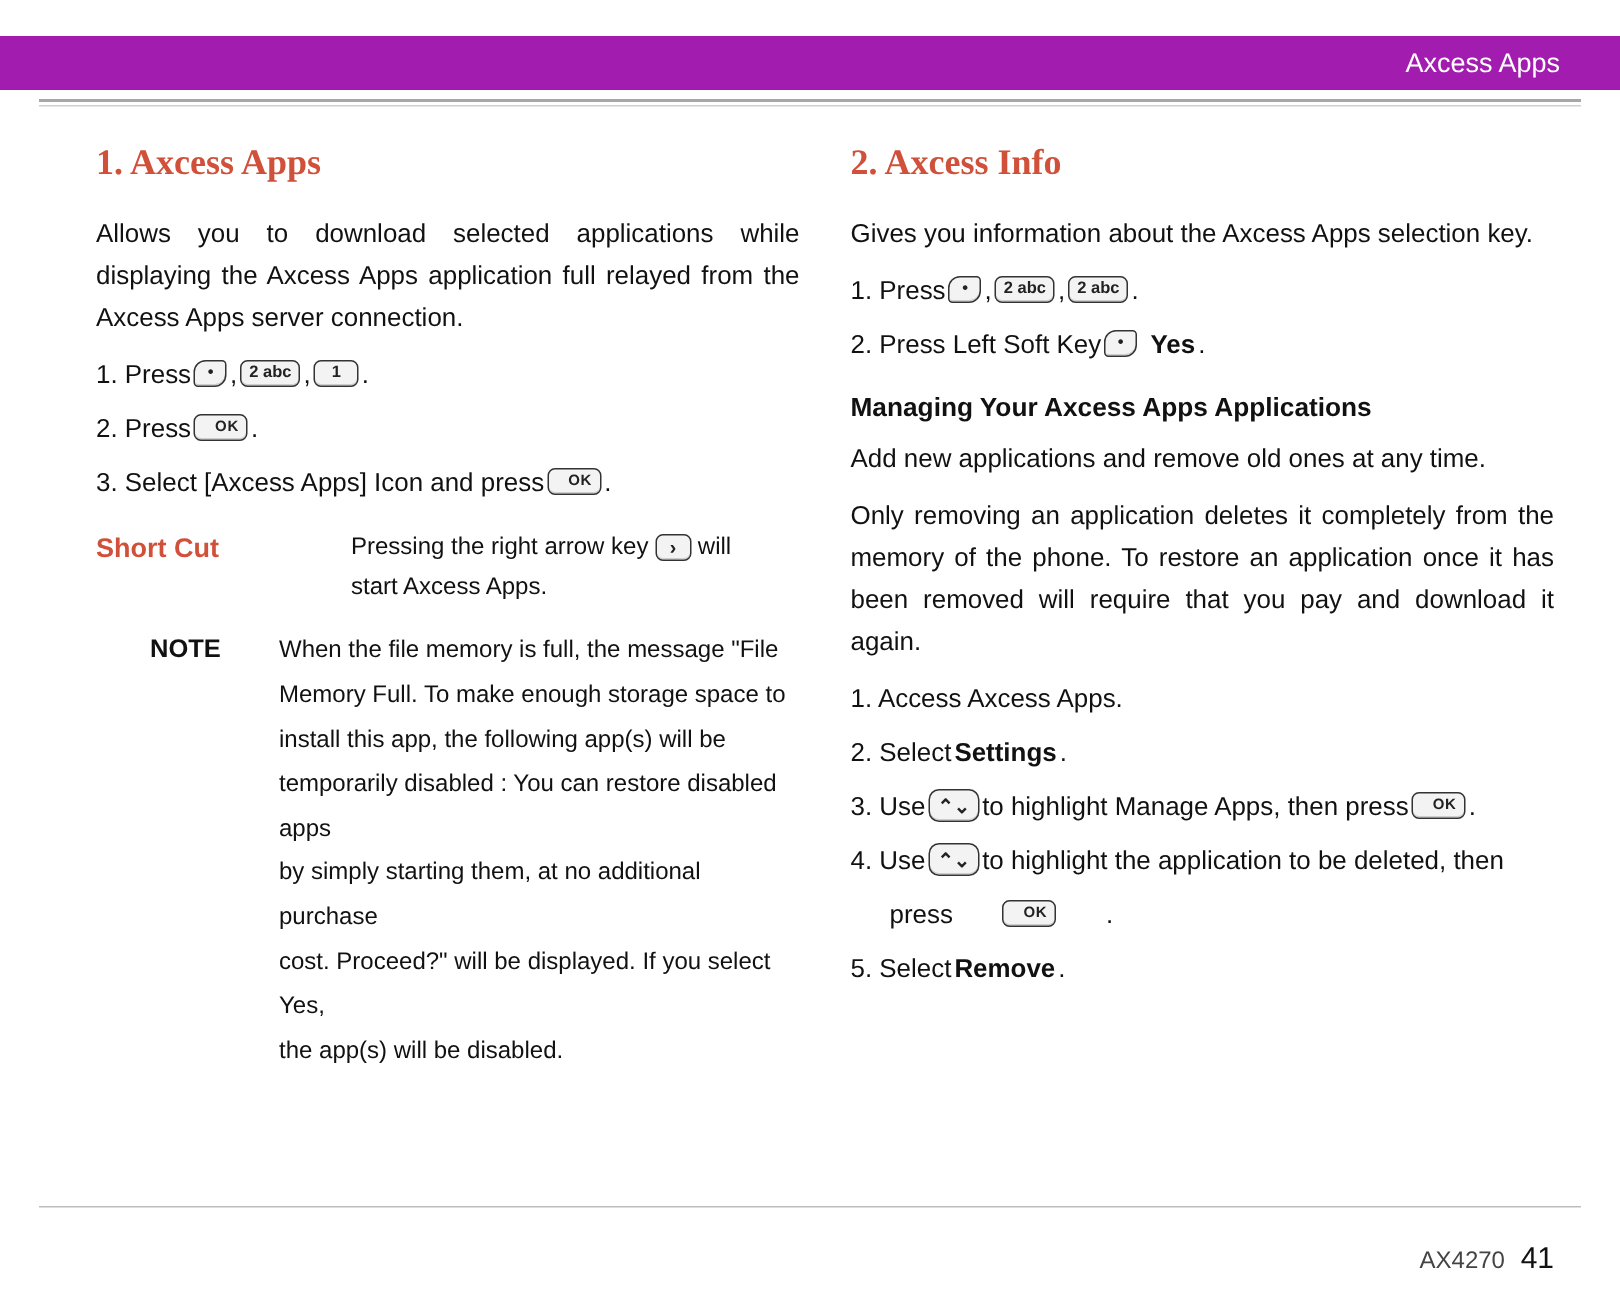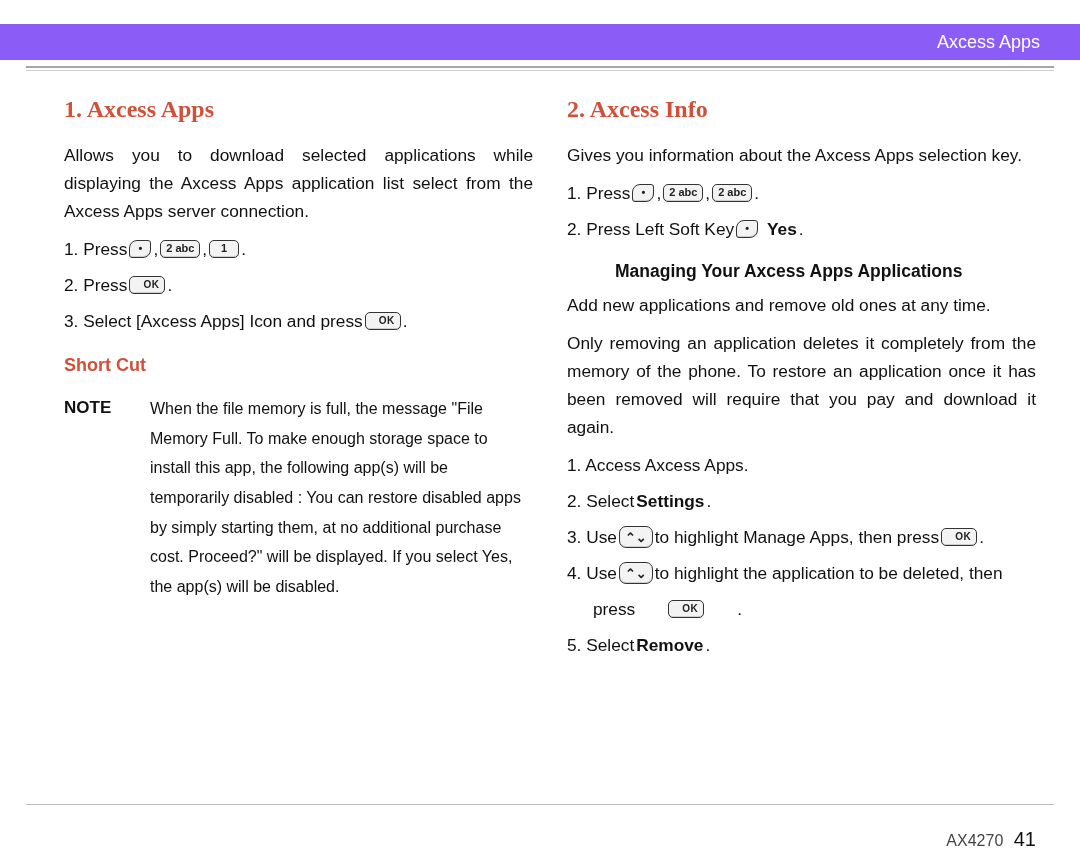--- a/index.html
+++ b/index.html
@@ -1,32 +1,32 @@
 <!DOCTYPE html>
 <html><head>
 <meta charset="utf-8">
 <style>
   * { margin: 0; padding: 0; box-sizing: border-box; }
   html, body { width: 1080px; height: 863px; background: #fff; font-family: Arial, Helvetica, sans-serif; }
   .page { width: 1080px; height: 863px; position: relative; }
-  .topbar { position: absolute; left: 0; top: 24px; width: 1080px; height: 36px; background: #8b5cf6; color: #fff; display: flex; align-items: center; justify-content: flex-end; padding-right: 40px; font-size: 18px; }
+  .topbar { position: absolute; left: 0; top: 24px; width: 1080px; height: 36px; background: #a21caf; color: #fff; display: flex; align-items: center; justify-content: flex-end; padding-right: 40px; font-size: 18px; }
   .rule1 { position: absolute; left: 26px; right: 26px; top: 66px; height: 2px; background: #a7a7a7; }
   .rule2 { position: absolute; left: 26px; right: 26px; top: 70px; height: 1px; background: #cfcfcf; }
   .content { position: absolute; left: 64px; right: 44px; top: 90px; bottom: 72px; display: flex; gap: 34px; }
   .col { flex: 1; font-size: 17.3px; line-height: 1.62; color: #111; }
   .h1 { color: #d0503a; font-size: 24px; font-weight: bold; margin-bottom: 12px; font-family: Liberation Serif, serif; }
   .para { margin-bottom: 10px; text-align: justify; }
   .step { margin-bottom: 8px; display: flex; align-items: center; flex-wrap: wrap; gap: 4px 2px; }
-  .subhead { font-weight: bold; margin-top: 14px; margin-bottom: 6px; font-size: 17.5px; margin-left: 48px; }
+  .subhead { font-weight: bold; margin-top: 14px; margin-bottom: 6px; font-size: 17.5px; }
   .shortcut-row { display: flex; align-items: flex-start; margin-top: 16px; margin-bottom: 14px; }
   .shortcut-label { color: #d0503a; font-weight: bold; font-size: 18px; width: 170px; flex-shrink: 0; }
   .shortcut-text { font-size: 16px; line-height: 1.7; flex: 1; }
   .shortcut-text .line { display: block; }
   .note-row { display: flex; align-items: flex-start; }
-  .note-label { font-weight: bold; font-size: 17px; width: 86px; flex-shrink: 0; }
+  .note-label { font-weight: bold; font-size: 17px; width: 86px; flex-shrink: 0; margin-left: 36px; }
   .note-text { font-size: 16px; line-height: 1.85; flex: 1; }
   .note-text .nl { display: block; }
   .bold { font-weight: bold; }
   .btn-key { display: inline-flex; align-items: center; justify-content: center; vertical-align: middle; border: 1.2px solid #333; border-radius: 5px; background: #f3f3f3; font-size: 11px; padding: 0 5px; height: 18px; min-width: 28px; box-shadow: inset 0 -1px 0 rgba(0,0,0,.15); color:#222; font-weight:bold; }
   .btn-key.soft { border-radius: 8px 3px 8px 3px; min-width: 22px; }
   .btn-key.ok { min-width: 26px; font-size: 10px; letter-spacing: .5px; padding-left: 13px; }
   .btn-key.num { min-width: 30px; }
   .btn-key.arrow { min-width: 24px; font-size: 13px; }
   .btn-key.nav { border-radius: 7px; min-width: 26px; height: 22px; font-size: 13px; }
   .footer-rule { position: absolute; left: 26px; right: 26px; bottom: 58px; height: 1px; background: #bdbdbd; }
@@ -41,21 +41,21 @@
   <div class="topbar">
     <span>Axcess Apps</span>
   </div>
   <div class="rule1"></div>
   <div class="rule2"></div>
 
   <div class="content">
 
     <div class="col">
       <div class="h1">1. Axcess Apps</div>
-      <div class="para">Allows you to download selected applications while displaying the Axcess Apps application list select from the Axcess Apps server connection.</div>
+      <div class="para">Allows you to download selected applications while displaying the Axcess Apps application full relayed from the Axcess Apps server connection.</div>
 
       <div class="step">
         <span>1.  Press </span>
         <span class="btn-key soft">•</span>
           <span>, </span>
         <span class="btn-key num">2 abc</span>
           <span>, </span>
         <span class="btn-key num">1</span>
           <span>.</span>
       </div>
@@ -67,20 +67,28 @@
       </div>
 
       <div class="step">
         <span>3.  Select [Axcess Apps] Icon and press </span>
         <span class="btn-key ok">OK</span>
           <span>.</span>
       </div>
 
       <div class="shortcut-row">
         <div class="shortcut-label">Short Cut</div>
+        <div class="shortcut-text">
+          <span class="line">
+            <span>Pressing the right arrow key </span>
+            <span class="btn-key arrow">›</span>
+            <span> will</span>
+          </span>
+          <span class="line">start Axcess Apps.</span>
+        </div>
       </div>
 
       <div class="note-row">
         <div class="note-label">NOTE</div>
         <div class="note-text">
           <span class="nl">When the file memory is full, the message "File</span>
           <span class="nl">Memory Full. To make enough storage space to</span>
           <span class="nl">install this app, the following app(s) will be</span>
           <span class="nl">temporarily disabled :  You can restore disabled apps</span>
           <span class="nl">by simply starting them, at no additional purchase</span>

